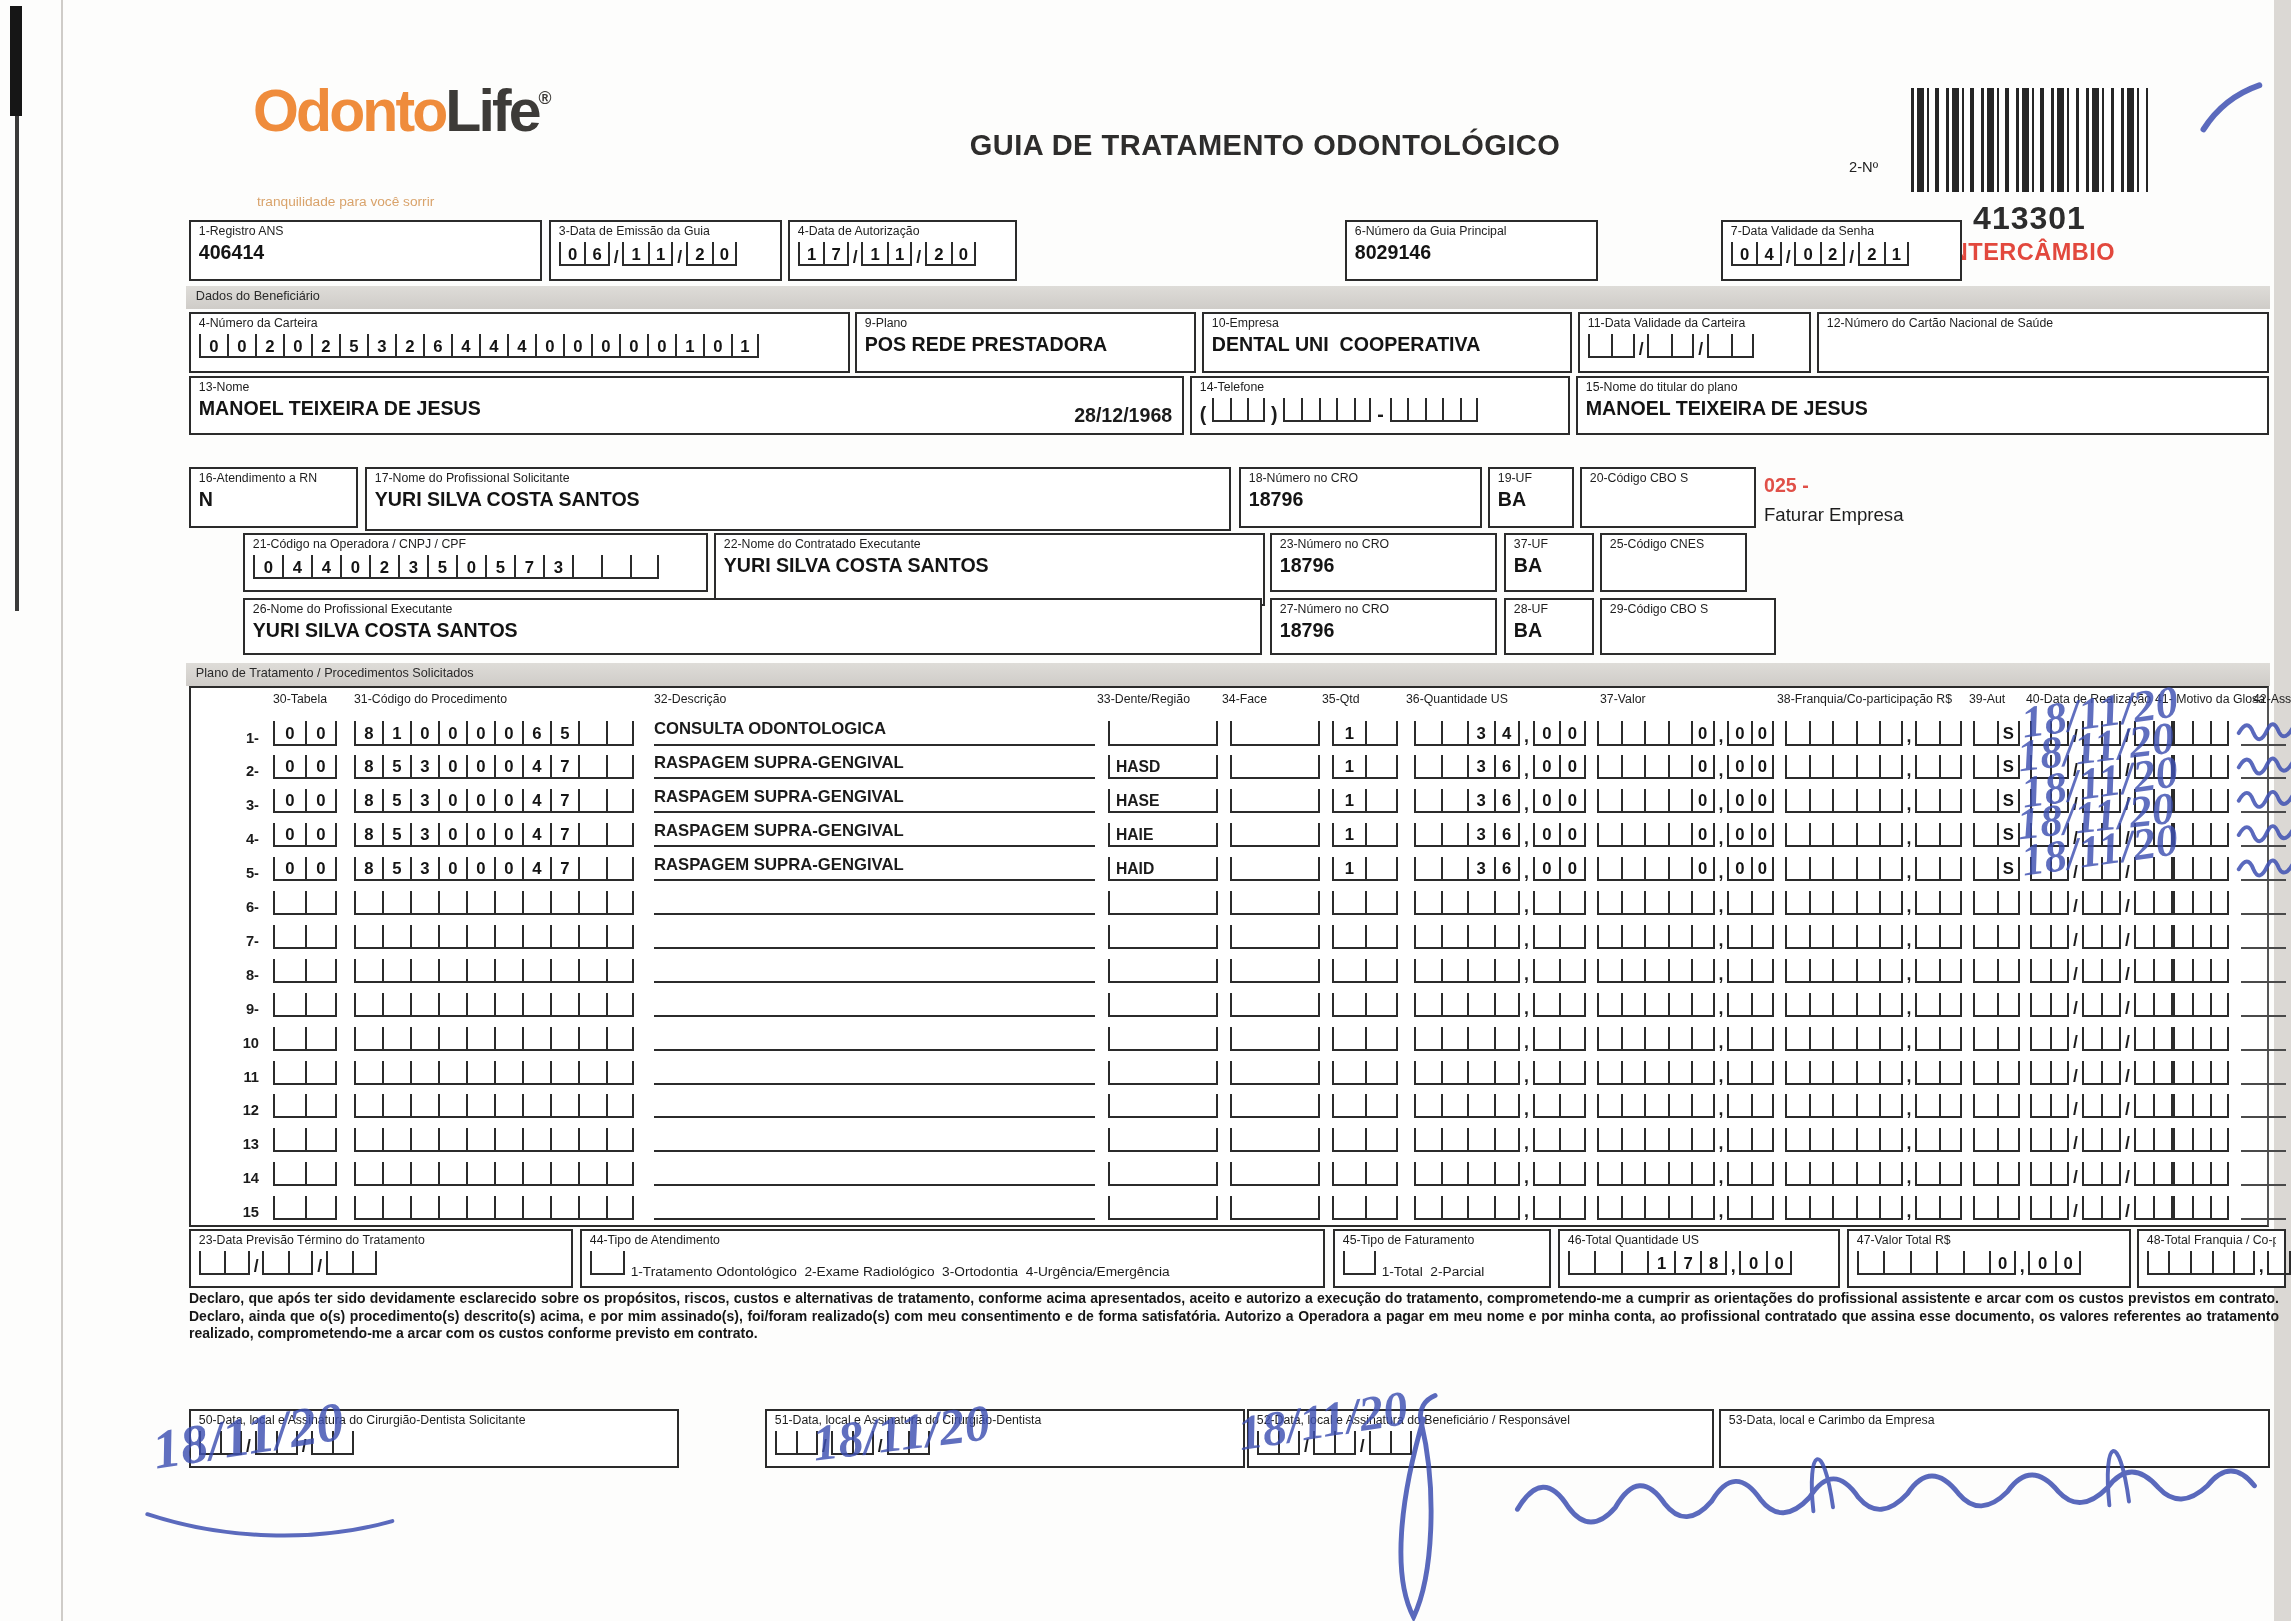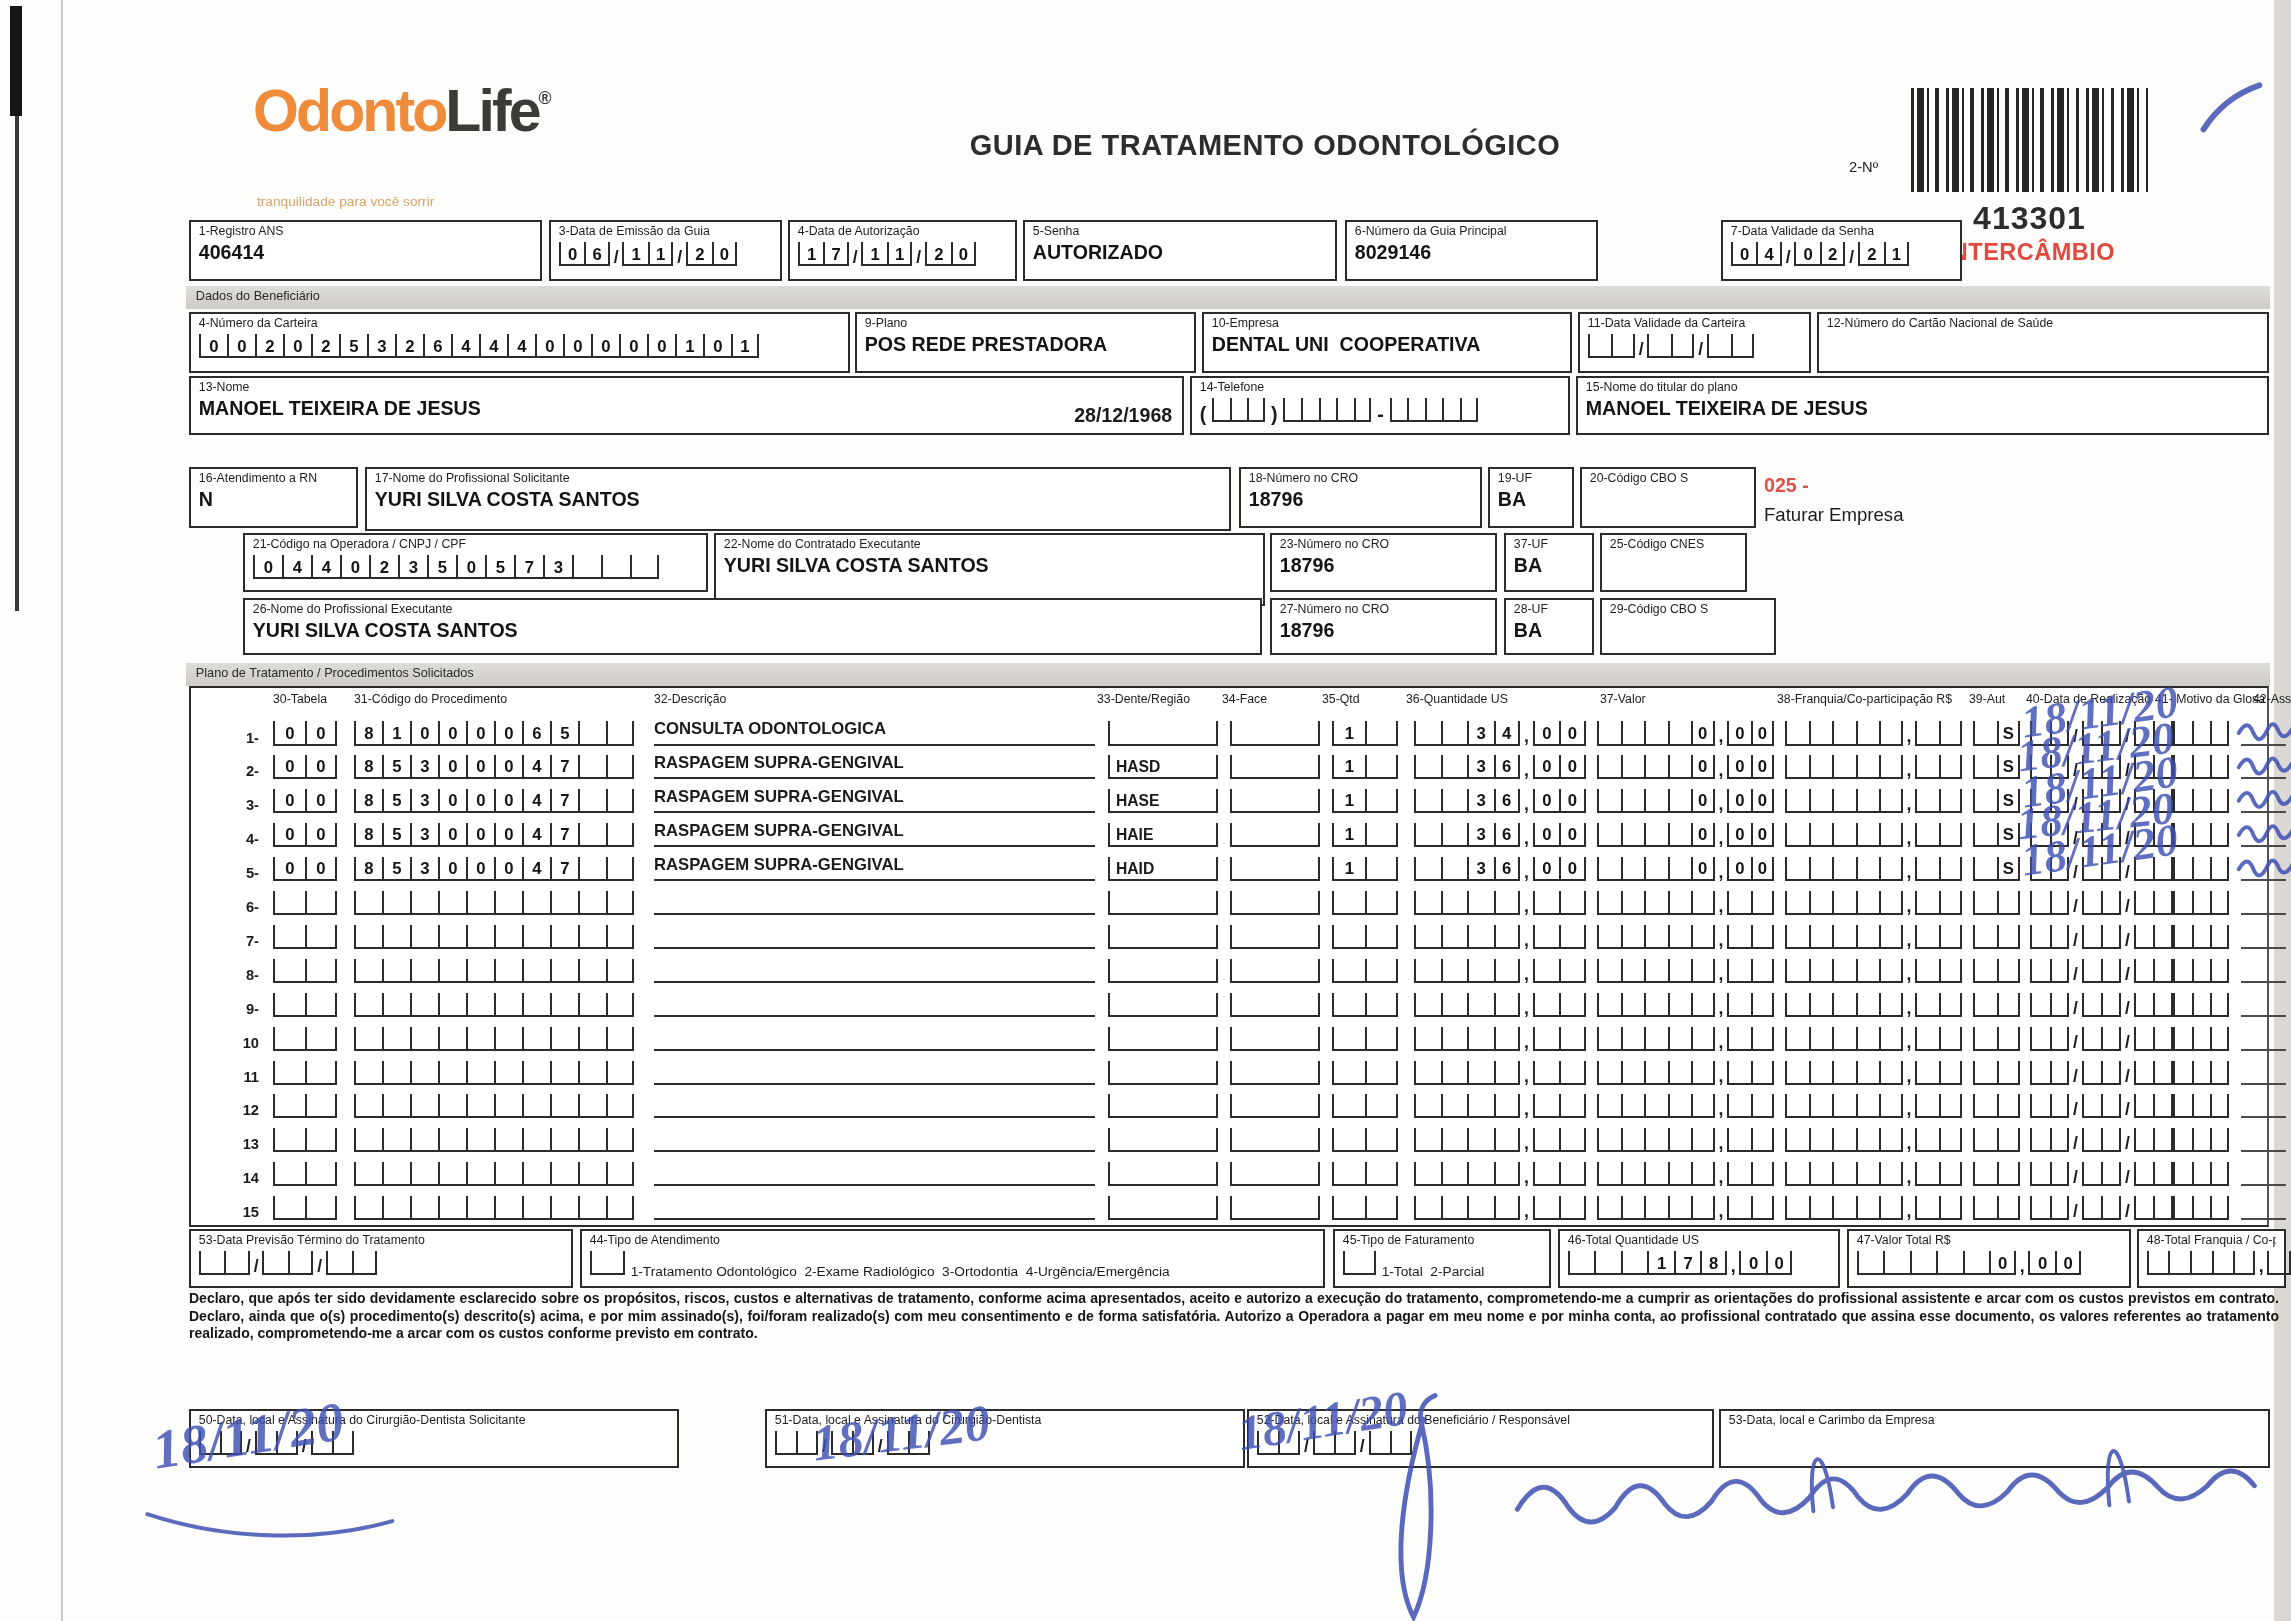--- a/index.html
+++ b/index.html
@@ -115,24 +115,20 @@
           <span class="c g-end" style="width: 25.5px;">7</span>
           <span class="sep">/</span>
           <span class="c" style="width: 25.5px;">1</span>
           <span class="c g-end" style="width: 25.5px;">1</span>
           <span class="sep">/</span>
           <span class="c" style="width: 25.5px;">2</span>
           <span class="c g-end" style="width: 25.5px;">0</span>
         </span>
       </div>
   </div>
-  <div class="fbox" style="left:1023px;top:220px;width:314px;height:61px;">
-    <div class="flab">5-Senha</div>
-    <div class="fval">AUTORIZADO</div>
-  </div>
   <div class="fbox" style="left:1345px;top:220px;width:253px;height:61px;">
     <div class="flab">6-Número da Guia Principal</div>
     <div class="fval">8029146</div>
   </div>
   <div class="fbox" style="left:1721px;top:220px;width:241px;height:61px;">
     <div class="flab">7-Data Validade da Senha</div>
     <div class="combwrap">
         <span class="comb">
           <span class="c" style="width: 25.5px;">0</span>
           <span class="c g-end" style="width: 25.5px;">4</span>
@@ -1457,21 +1453,21 @@
         <span class="comb" style="left: 1982px;">
           <span class="c" style="width: 18.6px;"></span>
           <span class="c" style="width: 18.6px;"></span>
           <span class="c g-end" style="width: 18.6px;"></span>
         </span>
         <span class="tsig" style="left: 2050px; width: 45px;"></span>
       </div>
     </div>
 
   <div class="fbox" style="left:189px;top:1229px;width:384px;height:59px;">
-    <div class="flab">53-Data Previsão Término do Tratamento</div>
+    <div class="flab">23-Data Previsão Término do Tratamento</div>
     <div class="combwrap">
         <span class="comb">
           <span class="c" style="width: 25.5px;"></span>
           <span class="c g-end" style="width: 25.5px;"></span>
           <span class="sep">/</span>
           <span class="c" style="width: 25.5px;"></span>
           <span class="c g-end" style="width: 25.5px;"></span>
           <span class="sep">/</span>
           <span class="c" style="width: 25.5px;"></span>
           <span class="c g-end" style="width: 25.5px;"></span>

